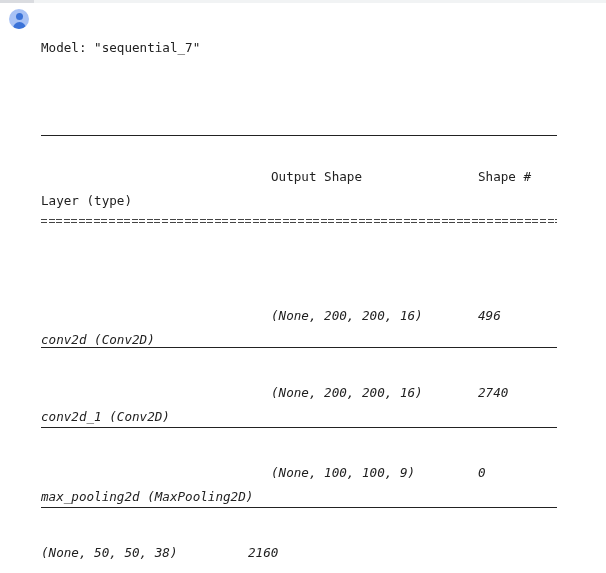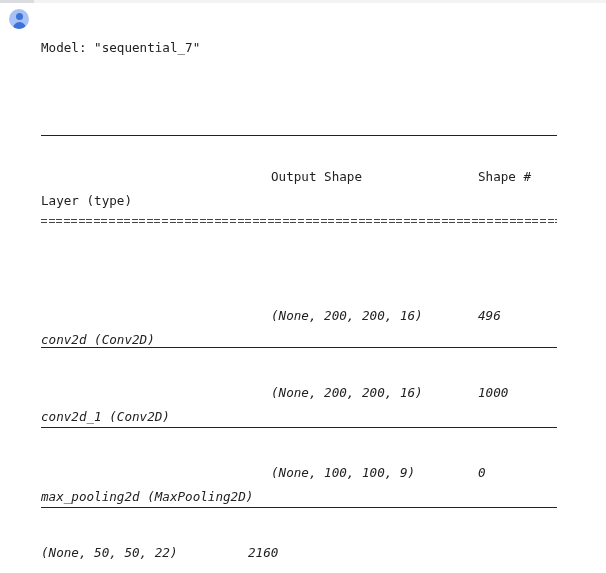--- a/index.html
+++ b/index.html
@@ -55,35 +55,35 @@
       <span class="cell-layer">conv2d (Conv2D)</span>
       <span class="cell-shape">(None, 200, 200, 16)</span>
       <span class="cell-param">496</span>
     </div>
   </div>
 <div class="rule-solid"></div>
   <div class="row-block">
     <div class="row">
       <span class="cell-layer">conv2d_1 (Conv2D)</span>
       <span class="cell-shape">(None, 200, 200, 16)</span>
-      <span class="cell-param">1000</span>
+      <span class="cell-param">2740</span>
     </div>
   </div>
 <div class="rule-solid"></div>
   <div class="row-block">
     <div class="row">
       <span class="cell-layer">max_pooling2d (MaxPooling2D)</span>
       <span class="cell-shape">(None, 100, 100, 9)</span>
       <span class="cell-param">0</span>
     </div>
   </div>
 <div class="rule-solid"></div>
   <div class="row-block">
     <div class="row">
-      <span class="cell-shape">(None, 50, 50, 22)</span>
+      <span class="cell-shape">(None, 50, 50, 38)</span>
       <span class="cell-param">2160</span>
     </div>
   </div>
 
   
 
   
 
   
 

